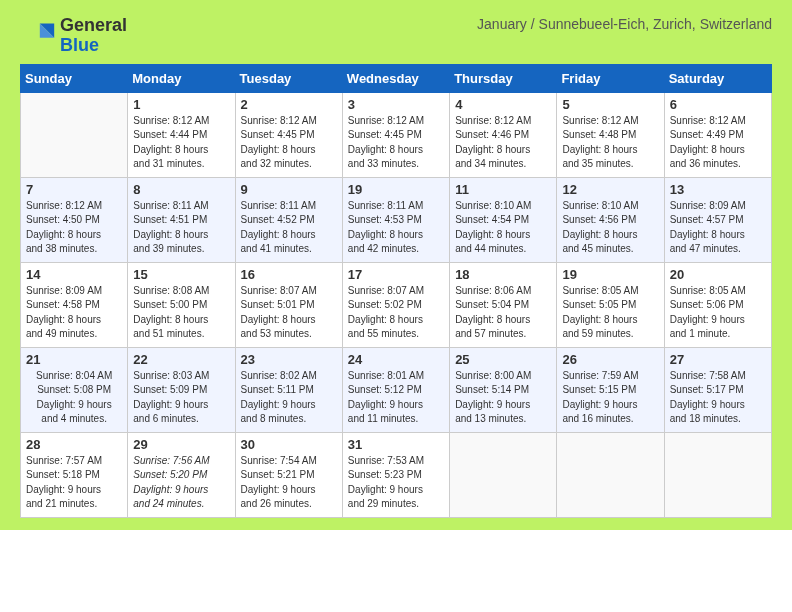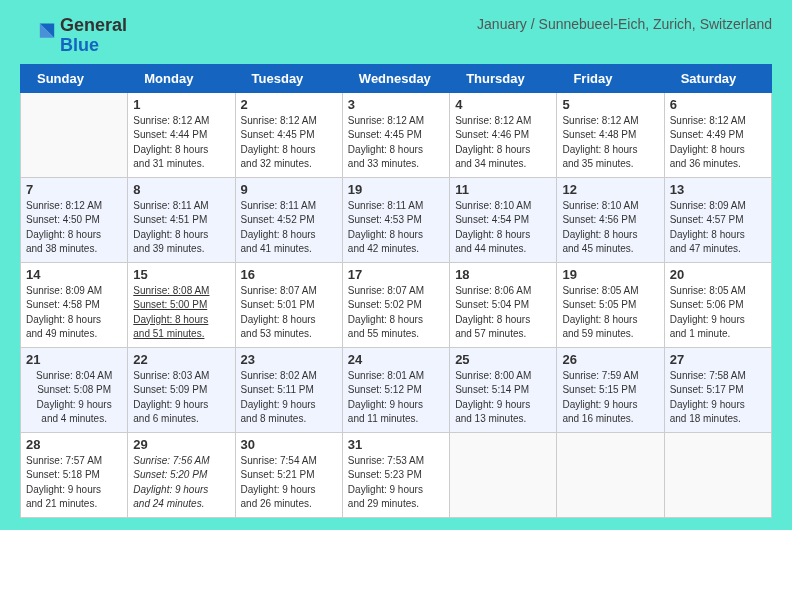--- a/index.html
+++ b/index.html
@@ -6,21 +6,21 @@
     body {
       font-family: Arial, sans-serif;
       background: #fff;
       width: 792px;
       min-height: 612px;
       overflow: hidden;
     }
     .page {
       width: 792px;
       padding: 16px 20px 12px 20px;
-      background: #5eead4;
+      background: #bef264;
     }
     .header {
       display: flex;
       align-items: flex-start;
       justify-content: space-between;
       margin-bottom: 8px;
     }
     .logo {
       display: flex;
       align-items: center;
@@ -52,21 +52,21 @@
     table {
       width: 100%;
       border-collapse: collapse;
       table-layout: fixed;
     }
     th {
       background: #1565c0;
       color: #fff;
       font-size: 13px;
       font-weight: bold;
-      padding: 6px 16px;
+      padding: 6px 4px;
       text-align: left;
       border: 1px solid #1565c0;
     }
     td {
       border: 1px solid #ccc;
       vertical-align: top;
       padding: 4px 5px;
       font-size: 10.5px;
       color: #333;
       background: #fff;
@@ -226,21 +226,21 @@
         <tr>
           <td>
             <div class="day-num">14</div>
             <div class="day-info" style="white-space: pre-line;">Sunrise: 8:09 AM
 Sunset: 4:58 PM
 Daylight: 8 hours
 and 49 minutes.</div>
           </td>
           <td>
             <div class="day-num">15</div>
-            <div class="day-info" style="white-space: pre-line; text-decoration: underline;">Sunrise: 8:08 AM
+            <div class="day-info" style="white-space: pre-line;">Sunrise: 8:08 AM
 Sunset: 5:00 PM
 Daylight: 8 hours
 and 51 minutes.</div>
           </td>
           <td>
             <div class="day-num">16</div>
             <div class="day-info" style="white-space: pre-line;">Sunrise: 8:07 AM
 Sunset: 5:01 PM
 Daylight: 8 hours
 and 53 minutes.</div>

